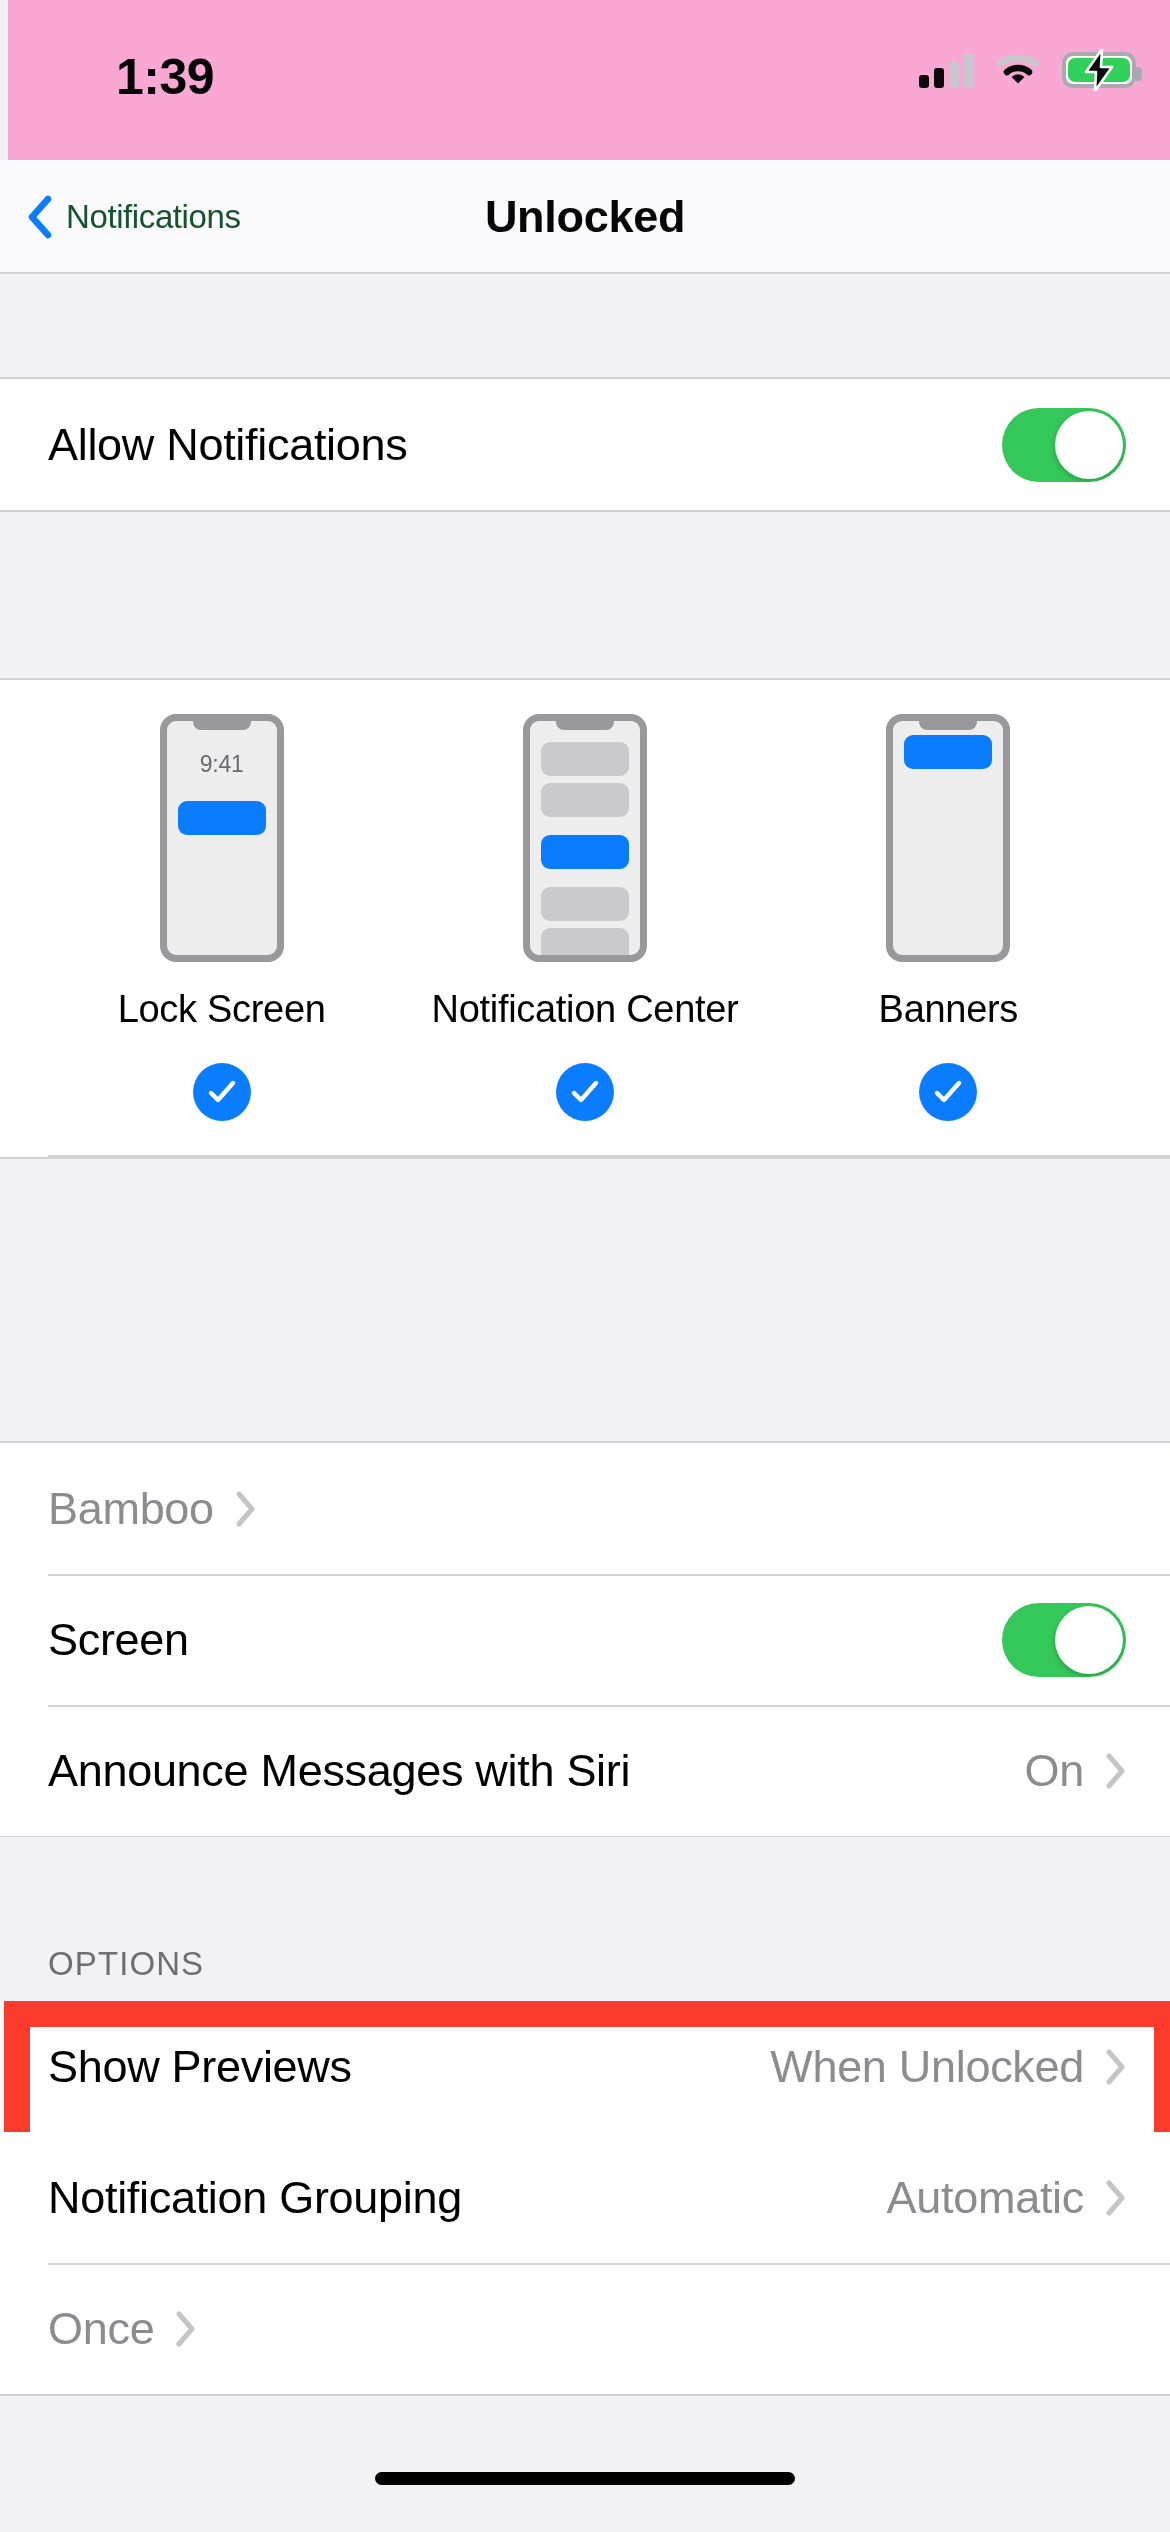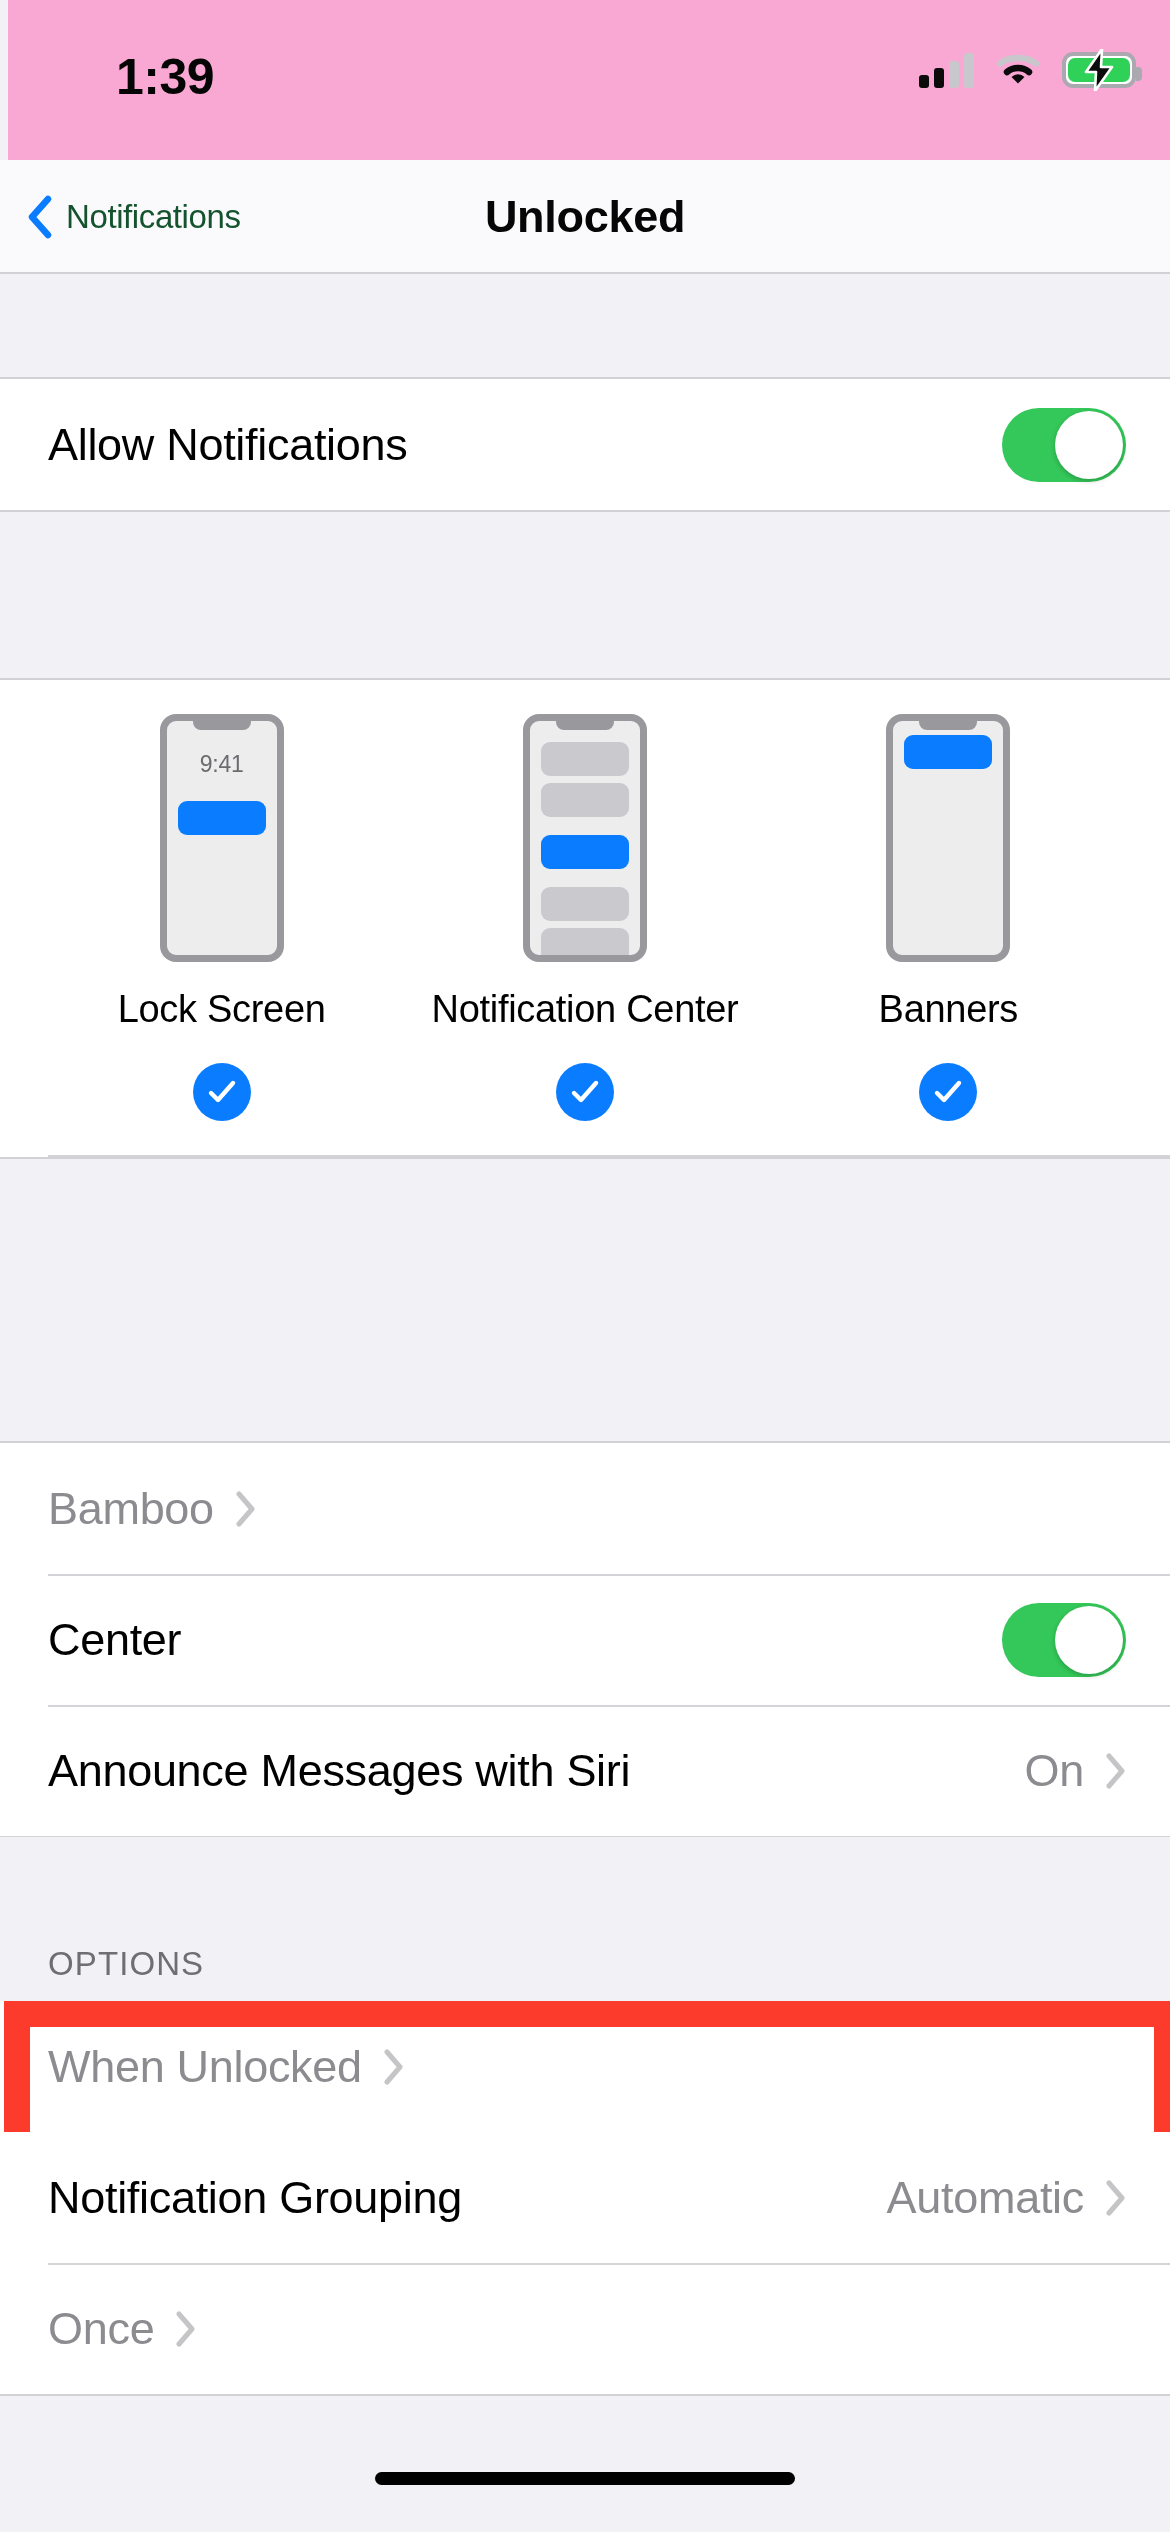--- a/index.html
+++ b/index.html
@@ -327,21 +327,21 @@
     <div class="row">
       <span class="row-value">Bamboo</span>
       <span class="chev-right">
         <svg viewBox="0 0 20 36" width="20" height="36">
             <path d="M3 3 L16 18 L3 33" stroke="#c5c5c8" stroke-width="5" fill="none" stroke-linecap="round" stroke-linejoin="round"></path>
           </svg>
       </span>
     </div>
 
     <div class="row">
-      <span class="row-label">Center</span>
+      <span class="row-label">Screen</span>
       <span class="toggle">
           <span class="knob"></span>
         </span>
     </div>
 
     <div class="row">
       <span class="row-label">Announce Messages with Siri</span>
       <span class="row-value">On</span>
       <span class="chev-right">
         <svg viewBox="0 0 20 36" width="20" height="36">
@@ -352,20 +352,21 @@
   </div>
 
   <div class="gap" style="position:absolute;top:1837px;left:0;width:1170px;height:164px;">
     <div class="section-hd">OPTIONS</div>
   </div>
 
   <div style="position:absolute;top:2001px;left:0;width:1170px;">
 
     <div class="highlight-wrap">
       <div class="row" style="height:131px;">
+        <span class="row-label">Show Previews</span>
         <span class="row-value">When Unlocked</span>
         <span class="chev-right">
           <svg viewBox="0 0 20 36" width="20" height="36">
               <path d="M3 3 L16 18 L3 33" stroke="#c5c5c8" stroke-width="5" fill="none" stroke-linecap="round" stroke-linejoin="round"></path>
             </svg>
         </span>
       </div>
     </div>
 
     <div class="group" style="border-top:none;">

